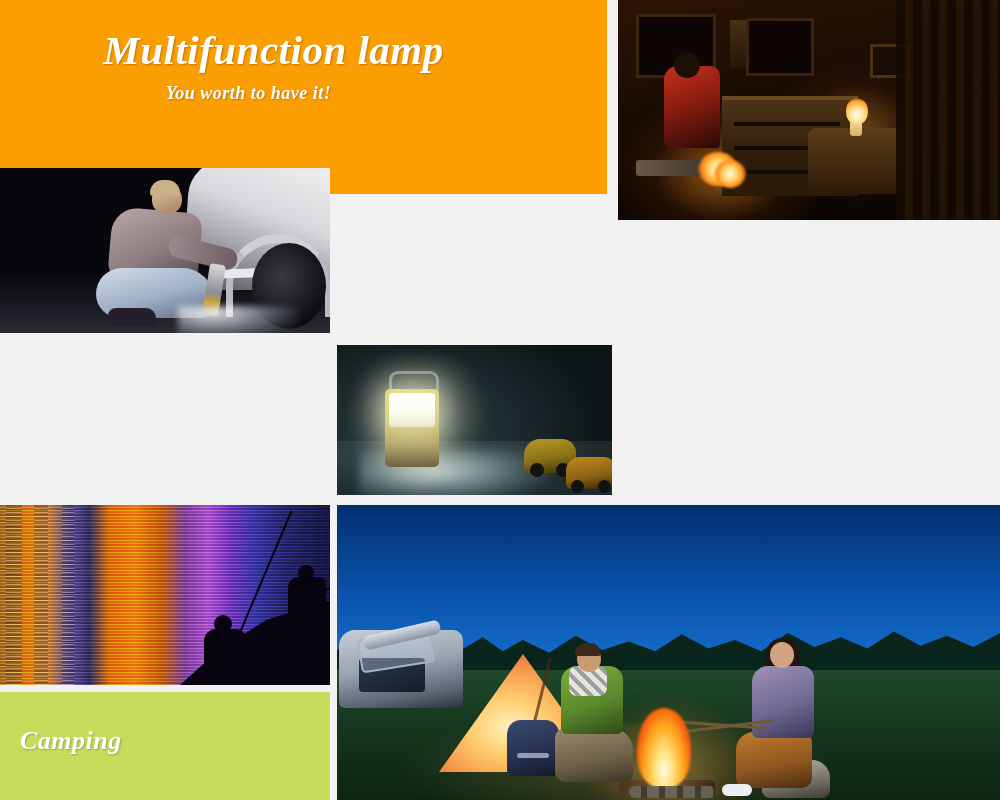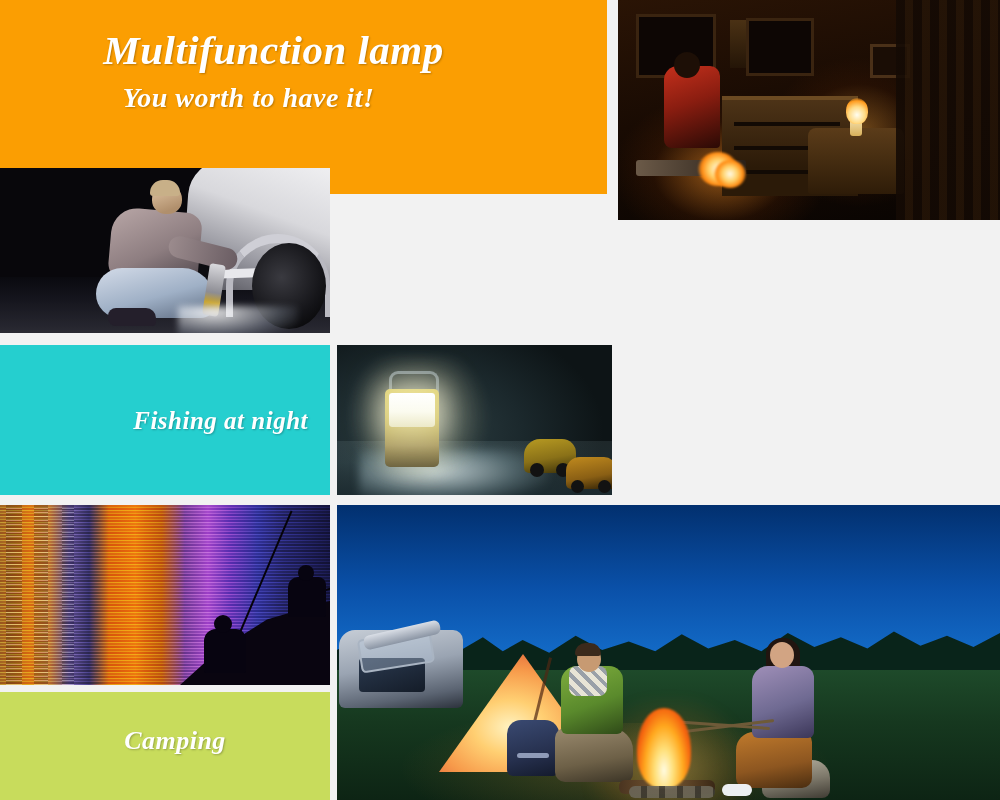--- a/index.html
+++ b/index.html
@@ -27,21 +27,21 @@
 
   
   #tile-header{left:0;top:0;width:607px;height:194px;background:#fb9e02;}
   #header-title{
     left:0;right:0;top:30px;text-align:center;
     font-size:41px;line-height:1;
     padding-right:60px;
   }
   #header-sub{
     left:0;right:0;top:84px;text-align:center;
-    font-size:28px;line-height:1;
+    font-size:18px;line-height:1;
     padding-right:110px;
   }
 
   
   #tile-car-photo{left:0;top:168px;width:330px;height:165px;background:#08070b;}
   .carph-road{
     position:absolute;left:0;bottom:0;width:100%;height:34%;
     background:linear-gradient(180deg,#0a0a0f 0%,#15151d 40%,#2a2a33 100%);
   }
   .carph-car{
@@ -273,21 +273,21 @@
     position:absolute;right:96px;bottom:36px;width:2px;height:150px;
     background:#050309;transform-origin:bottom center;transform:rotate(23deg);
   }
   .lk-rod2{
     position:absolute;right:14px;bottom:92px;width:2px;height:86px;
     background:#050309;transform-origin:bottom center;transform:rotate(74deg);
   }
 
   
   #tile-camping-label{left:0;top:692px;width:330px;height:108px;background:#c8dc5c;}
-  #cap-camping{left:0;right:0;top:34px;text-align:center;font-size:26px;padding-left:20px;}
+  #cap-camping{left:0;right:0;top:34px;font-size:26px;padding-left:20px;}
 
   
   #tile-camp-photo{left:337px;top:505px;width:663px;height:295px;background:#0a2f63;overflow:hidden;}
   .cp-sky{
     position:absolute;left:0;top:0;width:100%;height:62%;
     background:linear-gradient(180deg,#02306f 0%,#0a50a8 45%,#1268c4 78%,#1b72cc 100%);
   }
   .cp-trees{
     position:absolute;left:0;top:40%;width:100%;height:24%;
     background:#09241a;
@@ -458,23 +458,20 @@
     <div class="kt-head"></div>
     <div class="kt-stove"></div>
     <div class="kt-flame kt-f1"></div>
     <div class="kt-flame kt-f2"></div>
     <div class="kt-table"></div>
     <div class="kt-candle"></div>
     <div class="kt-cflame"></div>
     <div class="kt-vblind"></div>
   </div>
 
-  <div class="tile" id="tile-fishing-label">
-    <div class="cap" id="cap-fishing">Fishing at night</div>
-  </div>
 
   <div class="tile" id="tile-lamp-photo">
     <div class="lp-floor"></div>
     <div class="lp-pool"></div>
     <div class="lp-glow"></div>
     <div class="lp-handle"></div>
     <div class="lp-body"></div>
     <div class="lp-panel"></div>
     <div class="lp-toy">
       <div class="lp-tw" style="left:6px;bottom:-4px;width:14px;height:14px;"></div>

